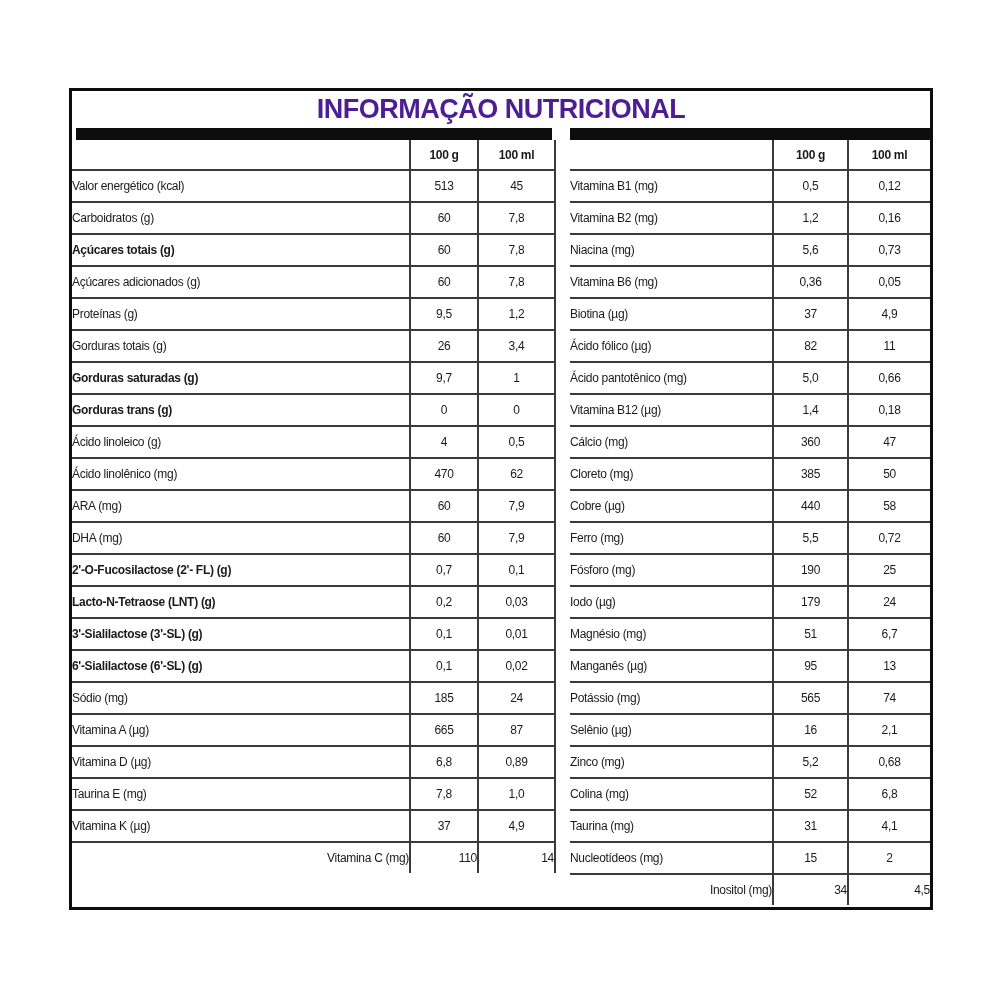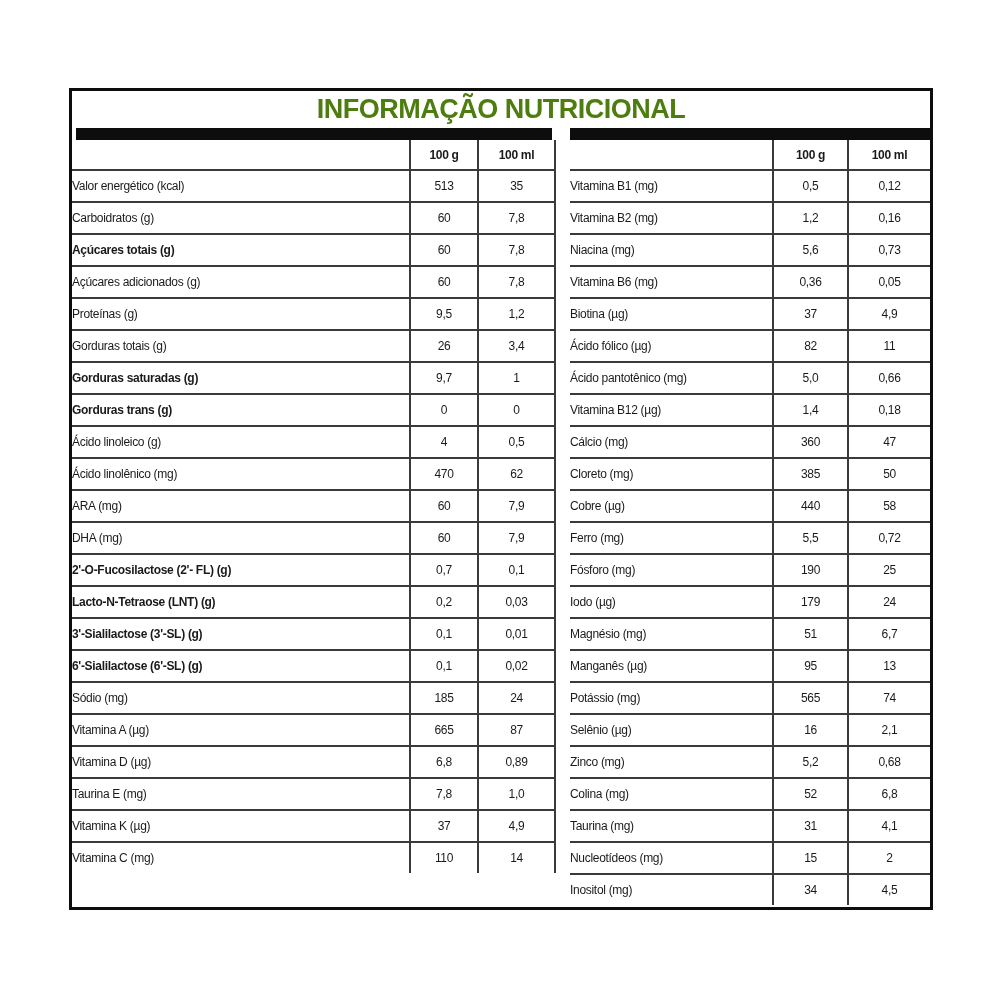--- a/index.html
+++ b/index.html
@@ -1,32 +1,32 @@
 <!DOCTYPE html>
 <html><head>
 <meta charset="utf-8">
 <style>
   html,body{margin:0;padding:0;background:#ffffff;}
   body{position:relative;width:1000px;height:1000px;
        font-family:"Liberation Sans","DejaVu Sans",sans-serif;color:#1a1a1a;}
   .box{position:absolute;left:69px;top:88px;width:864px;height:822px;
        box-sizing:border-box;border:3px solid #0d0d0d;background:#fff;}
   .title{height:37px;display:flex;align-items:center;justify-content:center;
-         font-weight:bold;font-size:27px;letter-spacing:-0.5px;color:#4d7c0f;}
+         font-weight:bold;font-size:27px;letter-spacing:-0.5px;color:#4c1d95;}
   .cols{display:flex;}
   .tcol.left{width:483px;}
   .tcol.right{width:360px;margin-left:15px;}
   .bar{height:12px;background:#0d0d0d;}
   .tcol.left .bar{margin:0 3px 0 4px;}
   table.nt{border-collapse:collapse;table-layout:fixed;width:100%;
            font-size:12px;letter-spacing:-0.3px;}
   table.nt td{height:30px;padding:0;border-bottom:2px solid #3a3a3a;
               white-space:nowrap;overflow:hidden;vertical-align:middle;}
   table.nt thead td{font-weight:bold;height:29px;}
-  table.nt tbody tr:last-child td{border-bottom:none;}
+  table.nt tbody tr:last-child td{border-bottom:none;text-align:right;}
   .lbl{text-align:left;padding-left:7px;}
   .ind1{padding-left:21px;font-weight:bold;}
   .ind2{padding-left:36px;}
   .val{text-align:center;}
   .v{border-left:2px solid #3a3a3a;}
   .tcol.left table.nt td:last-child{border-right:2px solid #3a3a3a;}
   .c-lbl-l{width:338px;} .c-g-l{width:68px;} .c-ml-l{width:77px;}
   .c-lbl-r{width:203px;} .c-g-r{width:75px;} .c-ml-r{width:82px;}
 </style>
 </head>
@@ -48,21 +48,21 @@
           <tr>
             <td class="lbl"></td>
             <td class="val v">100 g</td>
             <td class="val v">100 ml</td>
           </tr>
         </thead>
         <tbody>
           <tr>
               <td class="lbl">Valor energético (kcal)</td>
               <td class="val v">513</td>
-              <td class="val v">35</td>
+              <td class="val v">45</td>
             </tr>
           <tr>
               <td class="lbl">Carboidratos (g)</td>
               <td class="val v">60</td>
               <td class="val v">7,8</td>
             </tr>
           <tr>
               <td class="lbl ind1">Açúcares totais (g)</td>
               <td class="val v">60</td>
               <td class="val v">7,8</td>

